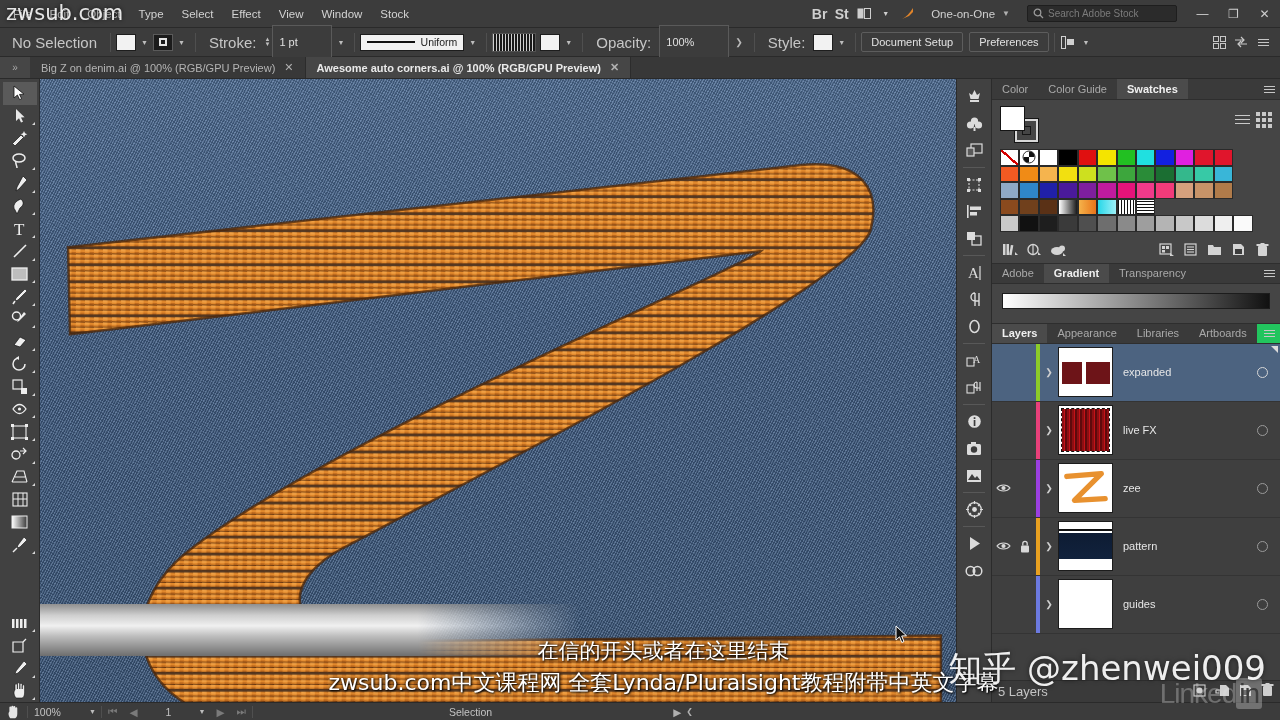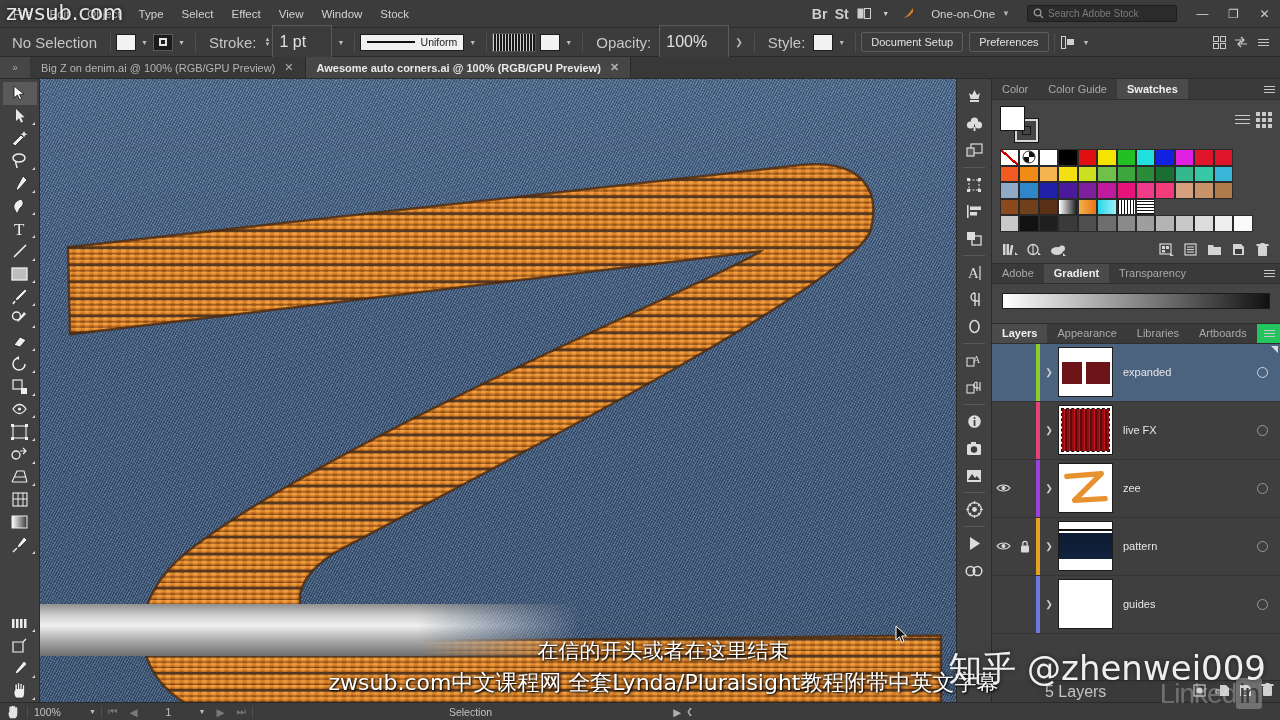--- a/index.html
+++ b/index.html
@@ -62,21 +62,21 @@
   .dd-arrow { font-size: 7px; color: #bdbdbd; padding: 0 5px; cursor: default; }
   .stroke-icon {
     width: 20px; height: 17px; background: #1b1b1b; border: 1px solid #5a5a5a;
     display: flex; align-items: center; justify-content: center;
   }
   .stroke-icon i { width: 8px; height: 8px; border: 2px solid #e4e4e4; display: block; }
   .spinner { display: flex; flex-direction: column; justify-content: center; margin-right: 2px; }
   .spinner span { font-size: 6px; line-height: 5px; color: #c0c0c0; }
   .field {
     height: 17px; background: #3c3c3c; border: 1px solid #5a5a5a;
-    display: flex; align-items: center; padding: 16px 6px; font-size: 16px; color: #e0e0e0;
+    display: flex; align-items: center; padding: 16px 6px; font-size: 11px; color: #e0e0e0;
   }
   .field.ptfield { width: 60px; }
   .uniform-box {
     width: 104px; height: 17px; background: #f1f1f1; border: 1px solid #1d1d1d;
     display: flex; align-items: center; justify-content: space-between;
     padding: 0 6px; color: #1b1b1b; font-size: 10.5px;
   }
   .uniform-box .line { width: 48px; height: 2px; background: #111; }
   .brush-thumb {
     width: 44px; height: 19px; background: #1c1c1c; border: 1px solid #565656;
@@ -265,21 +265,21 @@
                 repeating-linear-gradient(0deg, rgba(0,0,0,.25) 0 1px, transparent 1px 3px);
     outline: 1px dashed #111;
   }
   .th-pattern { background:#fff; position:relative; }
   .th-pattern::after { content:''; position:absolute; left:0; top:11px; right:0; height:26px;
     background: linear-gradient(180deg,#0e1c33,#11223d); }
   .th-pattern::before { content:''; position:absolute; left:0; top:7px; right:0; height:2px; background:#111; z-index:2;}
   .th-guides { background:#fff; }
   .layers-foot {
     height: 22px; background: #3a3a3a; border-top: 1px solid #2e2e2e;
-    display: flex; align-items: center; padding: 0 6px; font-size: 16px; color: #c4c4c4; margin-left: 47px;
+    display: flex; align-items: center; padding: 0 6px; font-size: 13px; color: #c4c4c4;
   }
   .lf-icons { margin-left: auto; display: flex; gap: 9px; align-items: center; color:#d0d0d0; }
 
   
   .statusbar {
     position: absolute; left: 0; bottom: 0; width: 1280px; height: 18px;
     background: #3c3c3c; display: flex; align-items: center; gap: 0;
     border-top: 1px solid #2a2a2a; font-size: 10.5px; color: #c3c3c3;
   }
   .sb-item { display: flex; align-items: center; padding: 0 6px; height: 100%; }

